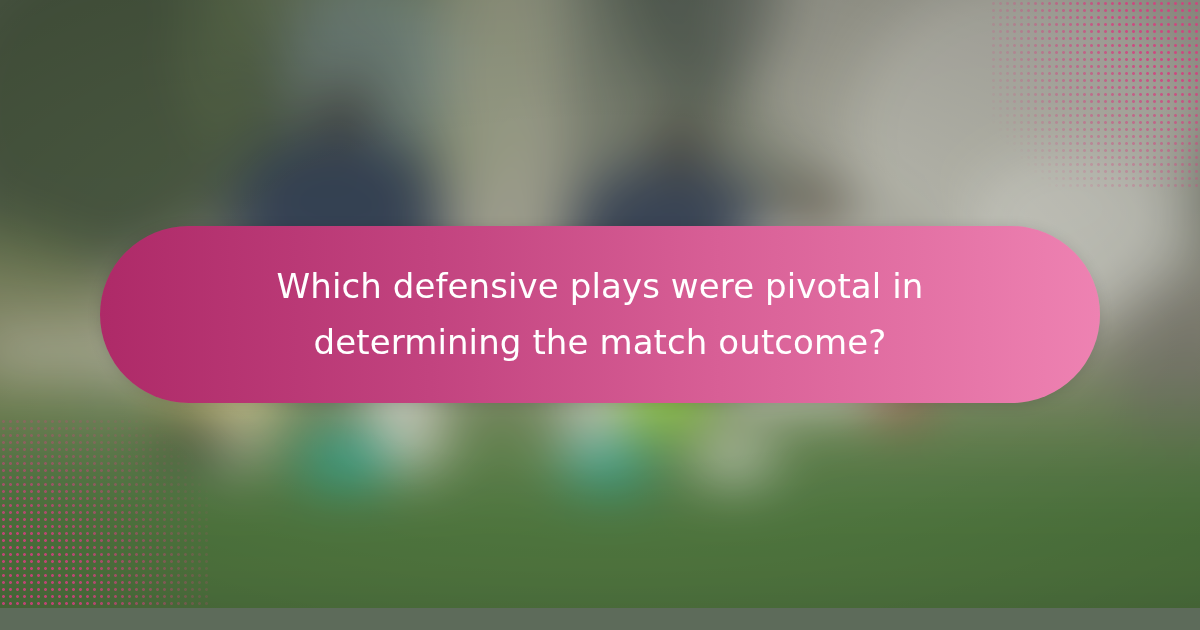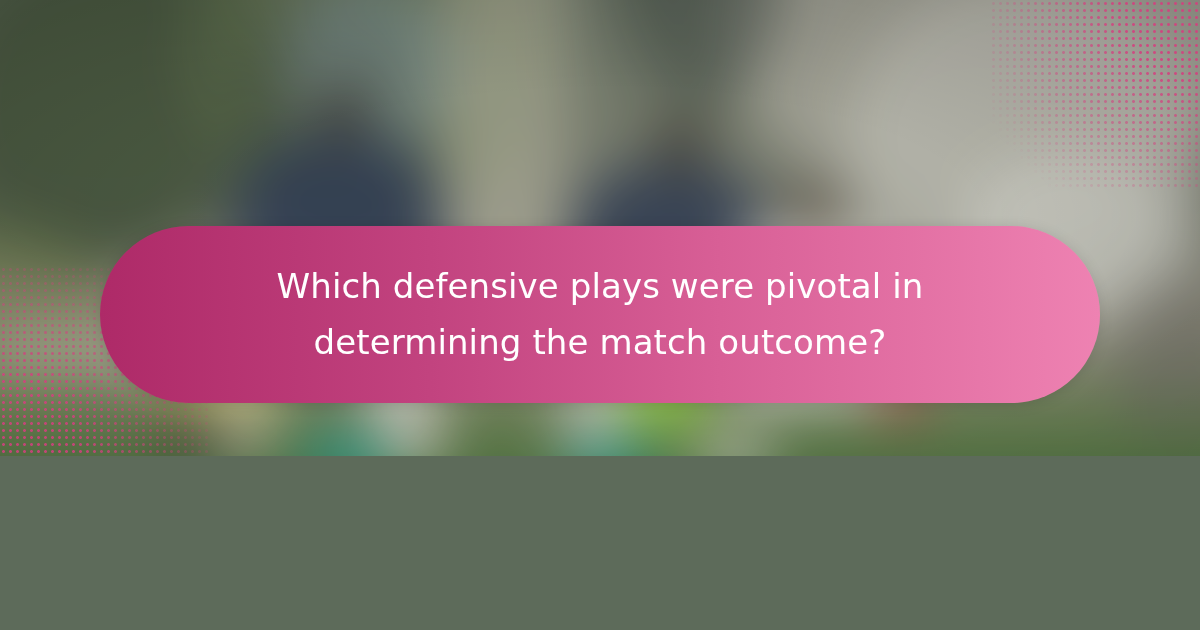--- a/index.html
+++ b/index.html
@@ -7,21 +7,21 @@
 
   html, body {
     width:1200px; height:630px;
     overflow:hidden;
     background:#5d6b5a;
     font-family:"DejaVu Sans", sans-serif;
   }
 
   #card {
     position:relative;
-    width:1200px; height:456px;
+    width:1200px; height:608px;
     overflow:hidden;
   }
 
   
   .bg-root {
     position:absolute; inset:0;
     overflow:hidden;
     background:#6a7462;
   }
   .bg-layer {

